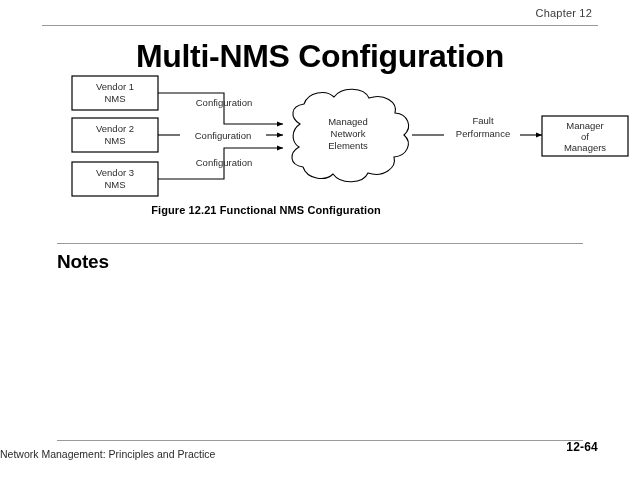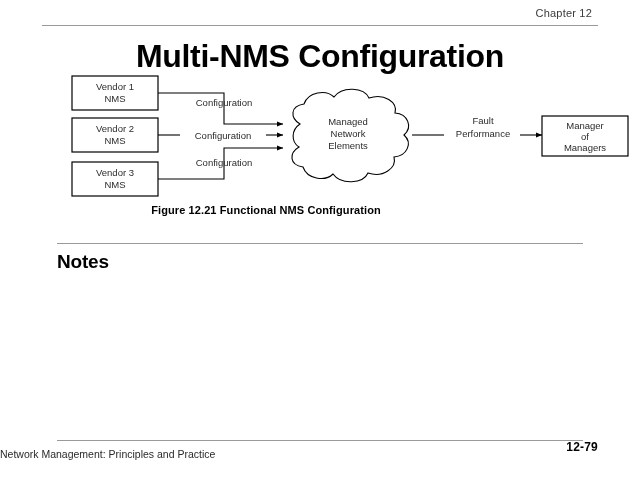--- a/index.html
+++ b/index.html
@@ -239,15 +239,15 @@
   <div class="fig-caption">Figure 12.21 Functional NMS Configuration</div>
 
   <div class="rule rule-notes"></div>
   <div class="notes-heading">Notes</div>
   <div class="notes-body"></div>
 
   <div class="rule rule-footer"></div>
   <div class="footer-credit">
     <div>Network Management: Principles and Practice</div>
   </div>
-  <div class="page-number">12-79</div>
+  <div class="page-number">12-64</div>
 
 </div>
 
 </body></html>

